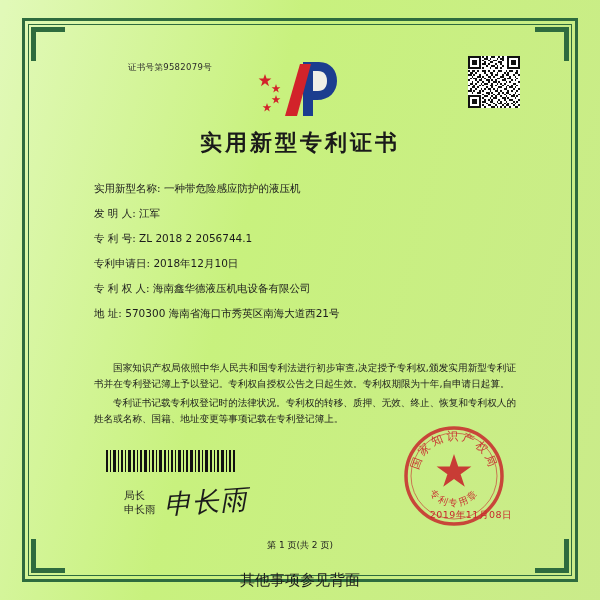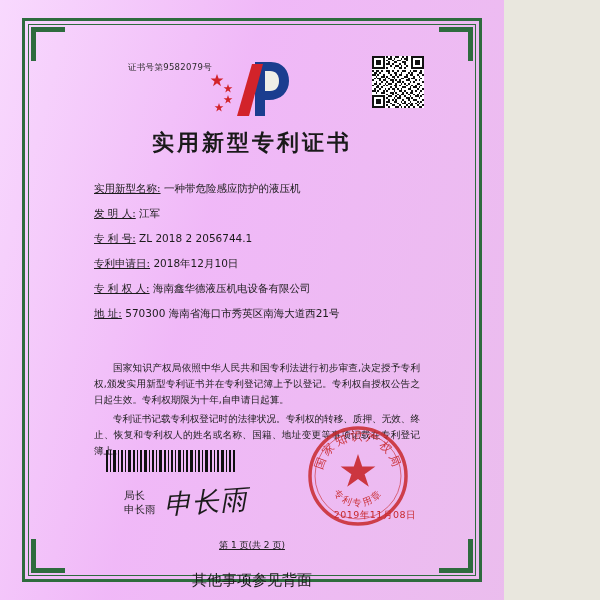--- a/index.html
+++ b/index.html
@@ -8,23 +8,23 @@
   }
   body {
     width: 600px;
     height: 600px;
     background: #e9e7de;
     font-family: "DejaVu Sans", "Liberation Sans", sans-serif;
     overflow: hidden;
   }
   .page {
     position: relative;
-    width: 504px;
+    width: 600px;
     height: 600px;
-    background: #f0abfc;
+    background: #bef264;
     box-sizing: border-box;
   }
   
   .page::before {
     content: "";
     position: absolute;
     inset: 0;
     background:
       linear-gradient(105deg, rgba(255,255,255,0.55) 0%, rgba(240,238,230,0.2) 40%, rgba(225,222,210,0.35) 100%);
     pointer-events: none;
@@ -121,21 +121,20 @@
   .field-row {
     position: relative;
     height: 25px;
     font-size: 10.5px;
     color: #1c1c1c;
     white-space: nowrap;
   }
   .field-label {
     display: inline-block;
     color: #1c1c1c;
-    text-decoration: underline;
   }
   .field-value {
     display: inline-block;
     color: #1c1c1c;
     text-align: center;
   }
   .field-row.split .right {
     position: absolute;
     left: 250px;
     top: 0;
@@ -201,21 +200,20 @@
   }
 
   .page-no {
     position: absolute;
     left: 0;
     right: 0;
     bottom: 16px;
     text-align: center;
     font-size: 9px;
     color: #1c1c1c;
-    text-decoration: underline;
   }
   .footer-note {
     position: absolute;
     left: 0;
     right: 0;
     bottom: -16px;
     text-align: center;
     font-size: 15px;
     color: #1c1c1c;
   }

